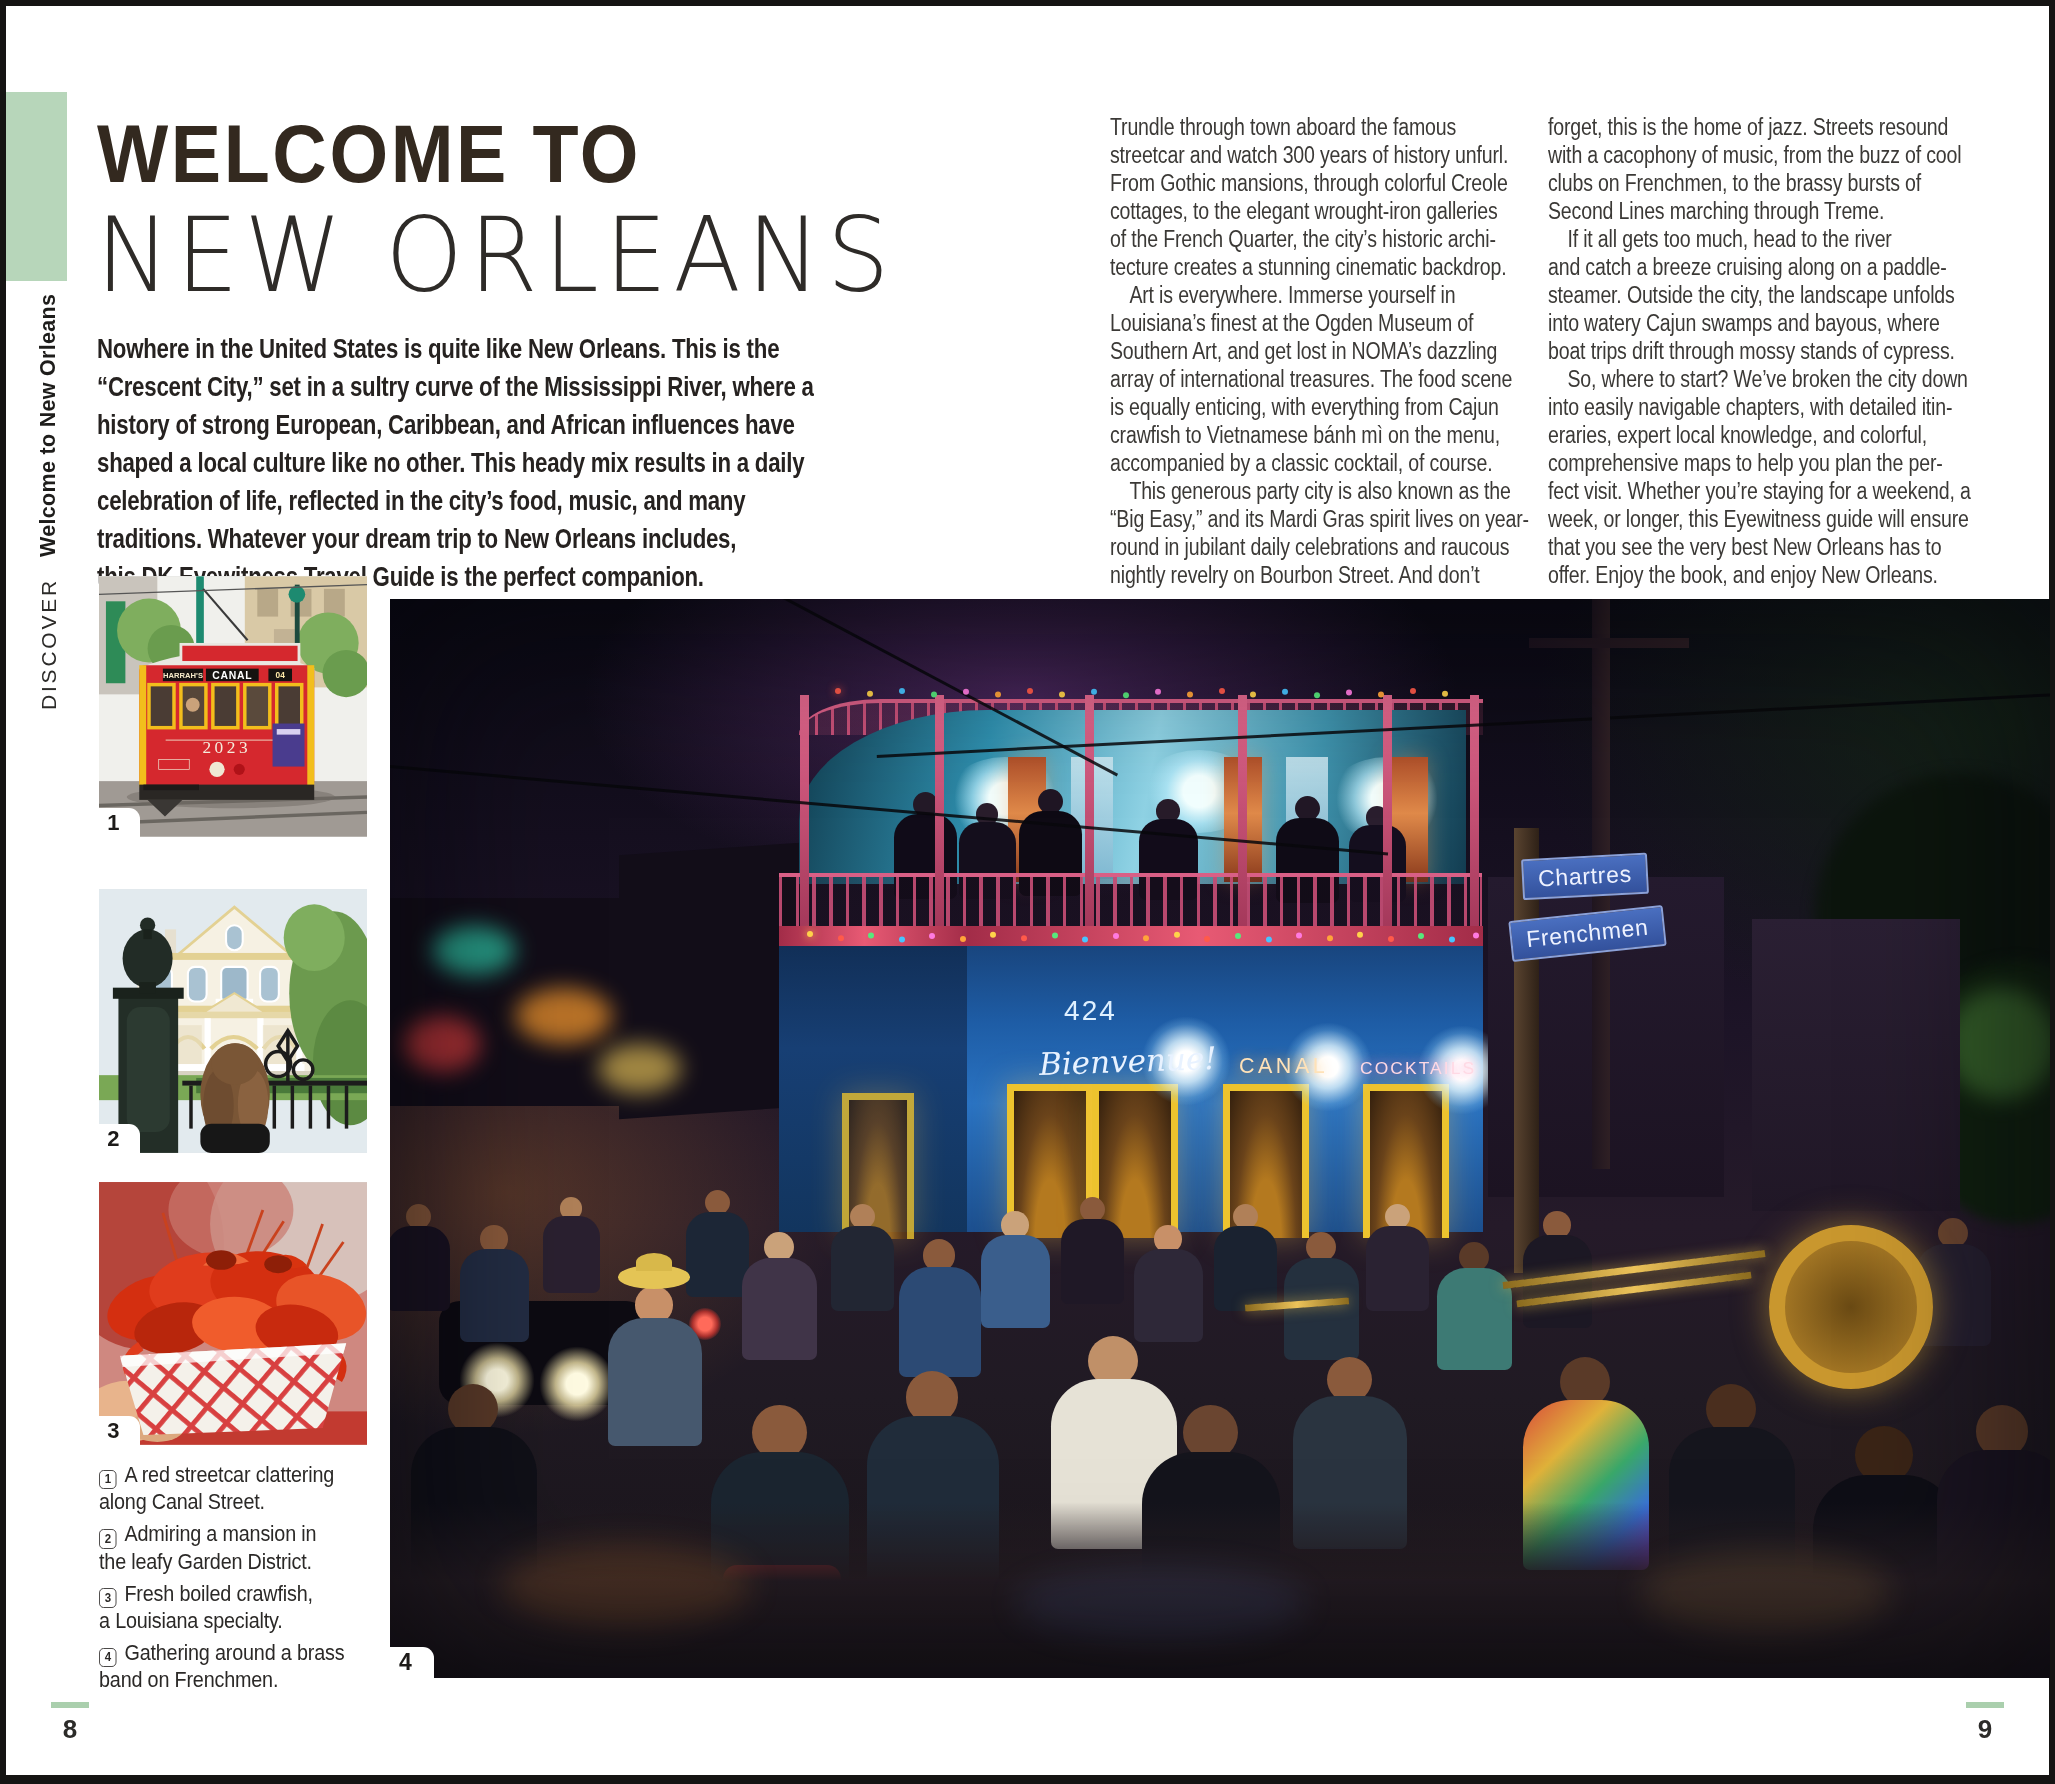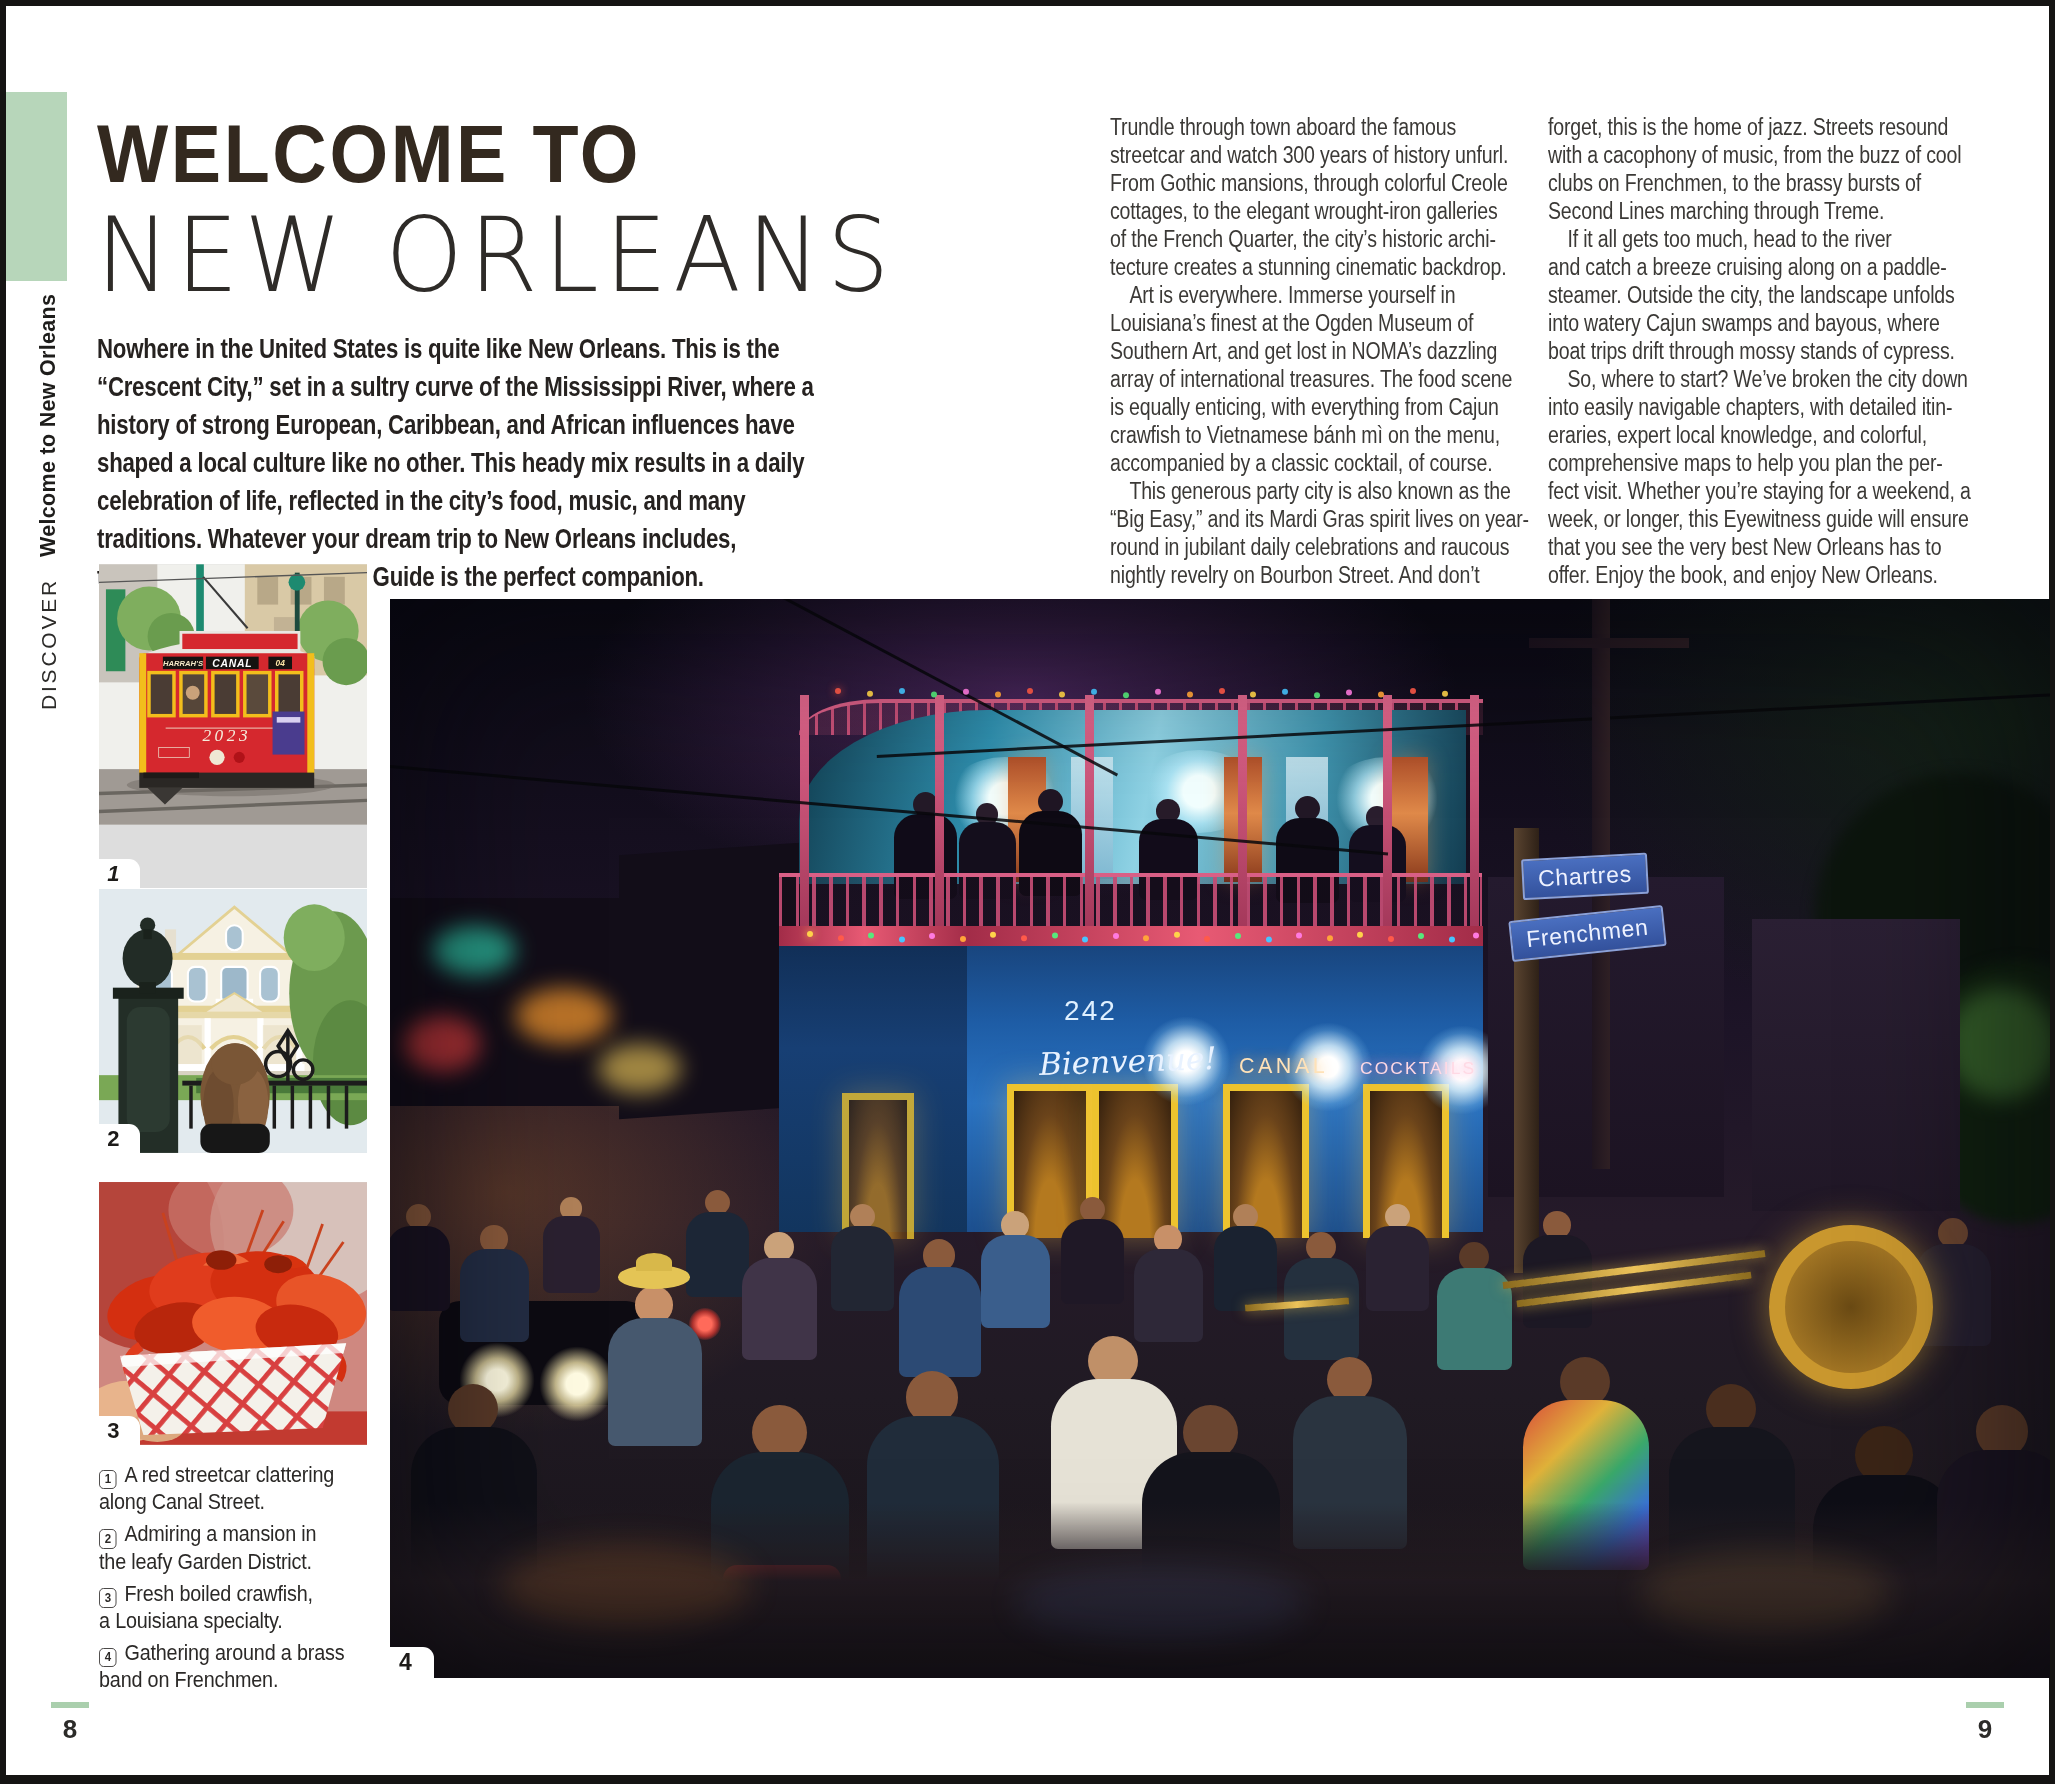--- a/index.html
+++ b/index.html
@@ -193,21 +193,21 @@
 boat trips drift through mossy stands of cypress.
  So, where to start? We’ve broken the city down
 into easily navigable chapters, with detailed itin-
 eraries, expert local knowledge, and colorful,
 comprehensive maps to help you plan the per-
 fect visit. Whether you’re staying for a weekend, a
 week, or longer, this Eyewitness guide will ensure
 that you see the very best New Orleans has to
 offer. Enjoy the book, and enjoy New Orleans.</div>
 
-  <div class="abs thumb" style="top:564px;height:324px;font-style:italic;">
+  <div class="abs thumb" style="top:576px;height:261px;">
     <svg width="268" height="261" viewBox="0 0 386 375">
       <rect width="386" height="375" fill="#f0f0ec"></rect>
       <rect x="210" y="0" width="176" height="160" fill="#d9c9a6"></rect>
       <rect x="228" y="18" width="30" height="40" fill="#b8a888"></rect>
         <rect x="276" y="18" width="30" height="40" fill="#b8a888"></rect>
       <rect x="324" y="18" width="30" height="40" fill="#b8a888"></rect>
         <rect x="252" y="76" width="30" height="40" fill="#c2b294"></rect>
       <rect x="0" y="0" width="84" height="170" fill="#c9c4bc"></rect>
       <rect x="10" y="36" width="28" height="118" fill="#2e8b57"></rect>
       <circle cx="72" cy="78" r="46" fill="#7fae5e"></circle>
@@ -435,21 +435,21 @@
     </div>
     <div class="abs store">
       <div class="beam"></div>
       <div class="door" style="left:40px;"></div>
       <div class="door" style="left:125px;"></div>
       <div class="door" style="left:256px;"></div>
       <div class="door" style="left:396px;"></div>
       <div class="lamp" style="left:174px;top:90px;"></div>
       <div class="lamp" style="left:316px;top:96px;"></div>
       <div class="lamp" style="left:450px;top:99px;"></div>
-      <div class="b-number">242</div>
+      <div class="b-number">424</div>
       <div class="b-script">Bienvenue!</div>
       <div class="b-sodas">CANAL</div>
       <div class="b-cocktails">COCKTAILS</div>
     </div>
 
     <div class="house" style="left:1098px;top:278px;width:236px;height:320px;background:linear-gradient(180deg,#241a2e,#1c1322);"></div>
     <div class="blob" style="left:1112px;top:389px;width:195px;height:167px;background:#ff9d2e;opacity:.55;"></div>
     <div class="warmwin" style="left:1153px;top:417px;width:49px;height:118px;"></div>
     <div class="warmwin" style="left:1244px;top:431px;width:39px;height:90px;opacity:.85;"></div>
     <div class="house" style="left:1362px;top:320px;width:208px;height:292px;background:linear-gradient(180deg,#2a1f33,#201726);"></div>

